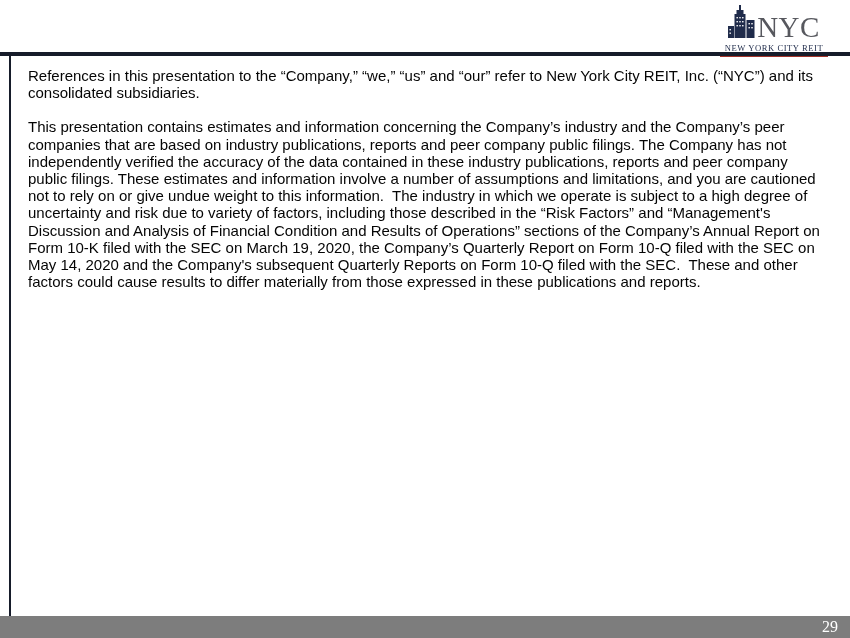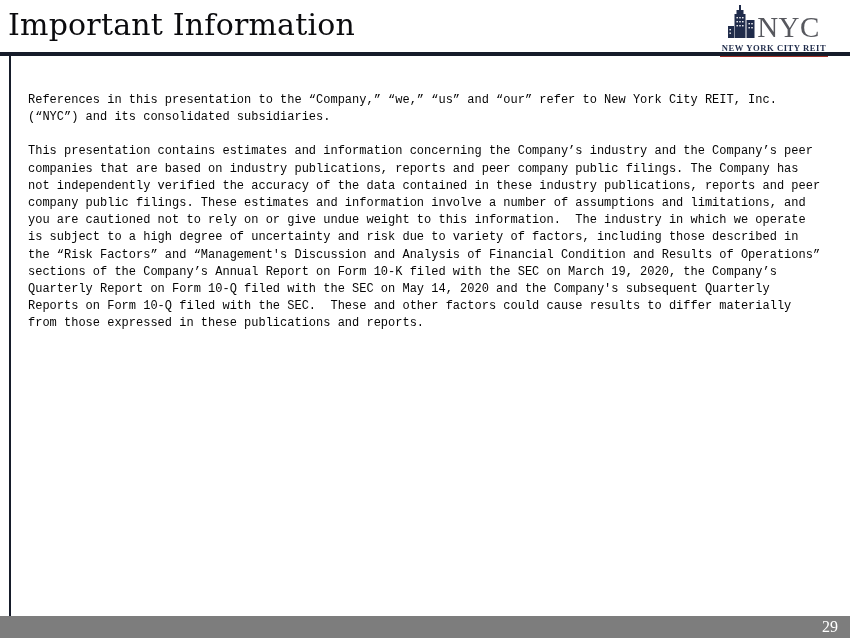--- a/index.html
+++ b/index.html
@@ -50,33 +50,33 @@
     font-size:29px;
     line-height:0.95;
     color:#57585e;
     letter-spacing:0.5px;
   }
   .logo-subtitle {
     margin-top:1px;
     padding-bottom:2px;
     font-family:"Liberation Serif", serif;
     font-size:8.6px;
-    font-weight:bold;
+    font-weight:normal;
     letter-spacing:0.55px;
     color:#1f2b4a;
     border-bottom:2px solid #a23229;
     white-space:nowrap;
   }
   
   .content {
     position:absolute;
-    left:28px; top:92px;
+    left:28px; top:67px;
     width:797px;
-    font-family:Liberation Mono, monospace;
-    font-size:12px;
+    font-family:Liberation Sans, sans-serif;
+    font-size:15px;
     line-height:17.2px;
     color:#050505;
   }
   .content p {
     margin:0 0 17px 0;
     white-space:pre-wrap;
   }
   
   .footer-bar {
     position:absolute;
@@ -92,21 +92,20 @@
     color:#ffffff;
     padding-right:12px;
     line-height:22px;
   }
 </style>
 </head>
 <body>
 
 <div class="slide">
 
-  <div class="page-title">Important Information</div>
 
   <div class="logo">
     <div class="logo-row">
       <span>
         <svg width="27" height="33" viewBox="0 0 27 33" aria-hidden="true">
           <g fill="#1f2b4a">
             <rect x="11" y="0" width="2" height="6"></rect>
             <rect x="8.5" y="5" width="7" height="5"></rect>
             <rect x="6.5" y="9" width="11" height="24"></rect>
             <rect x="18.5" y="15" width="8" height="18"></rect>

